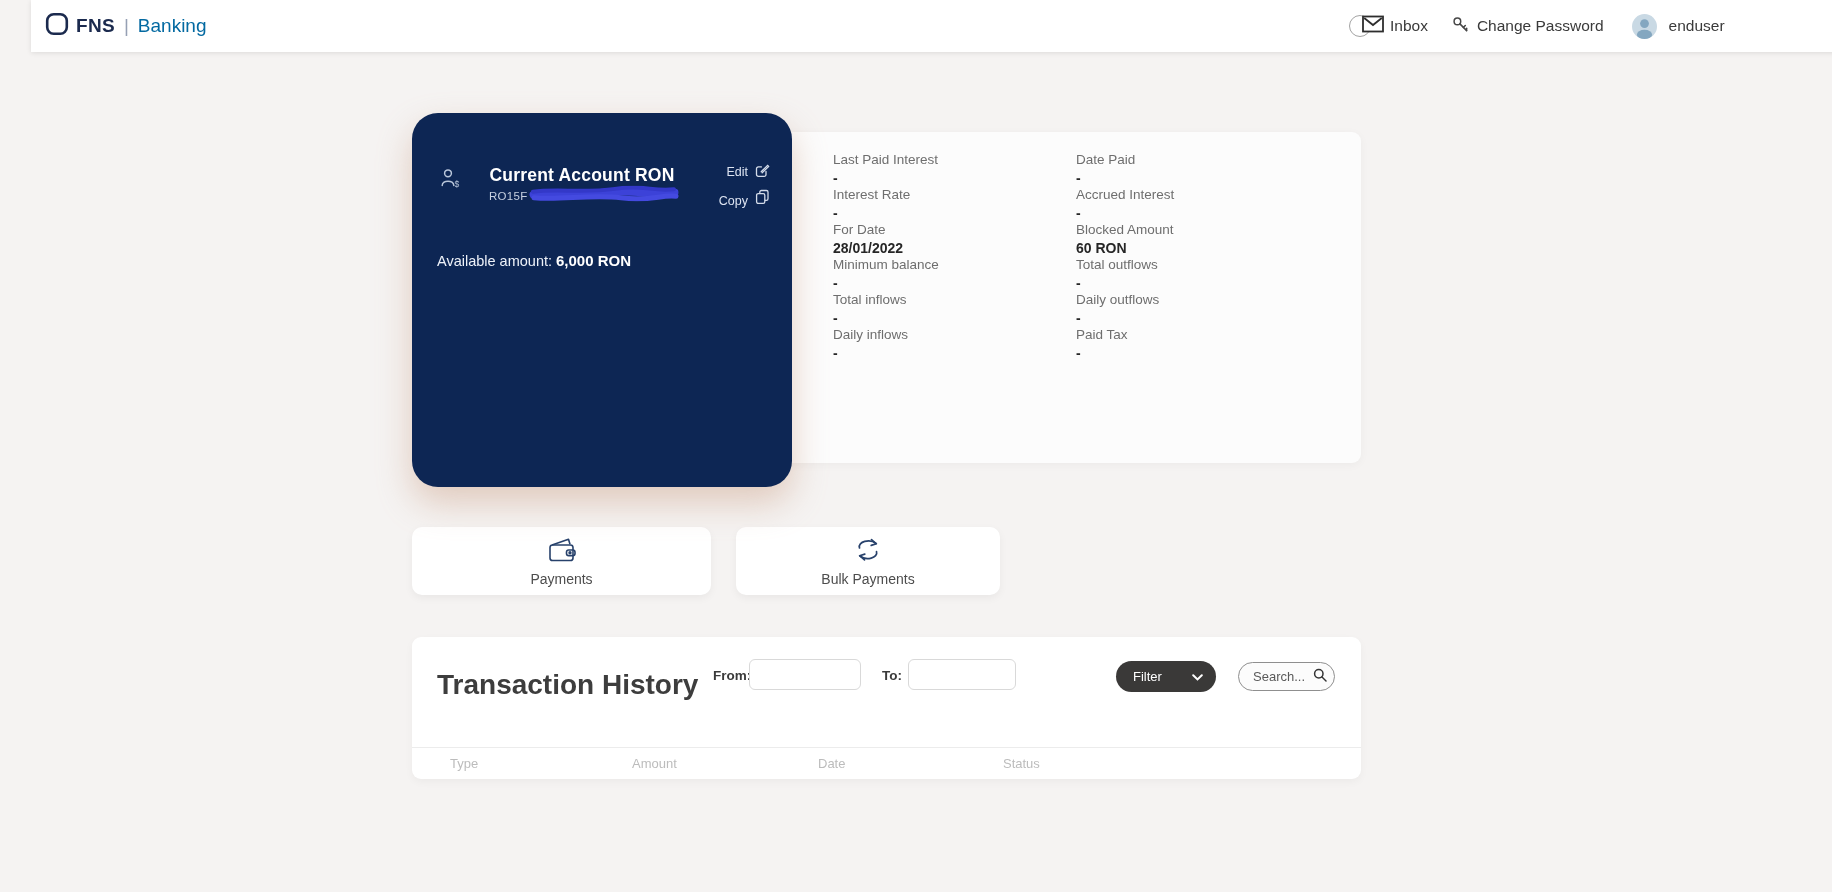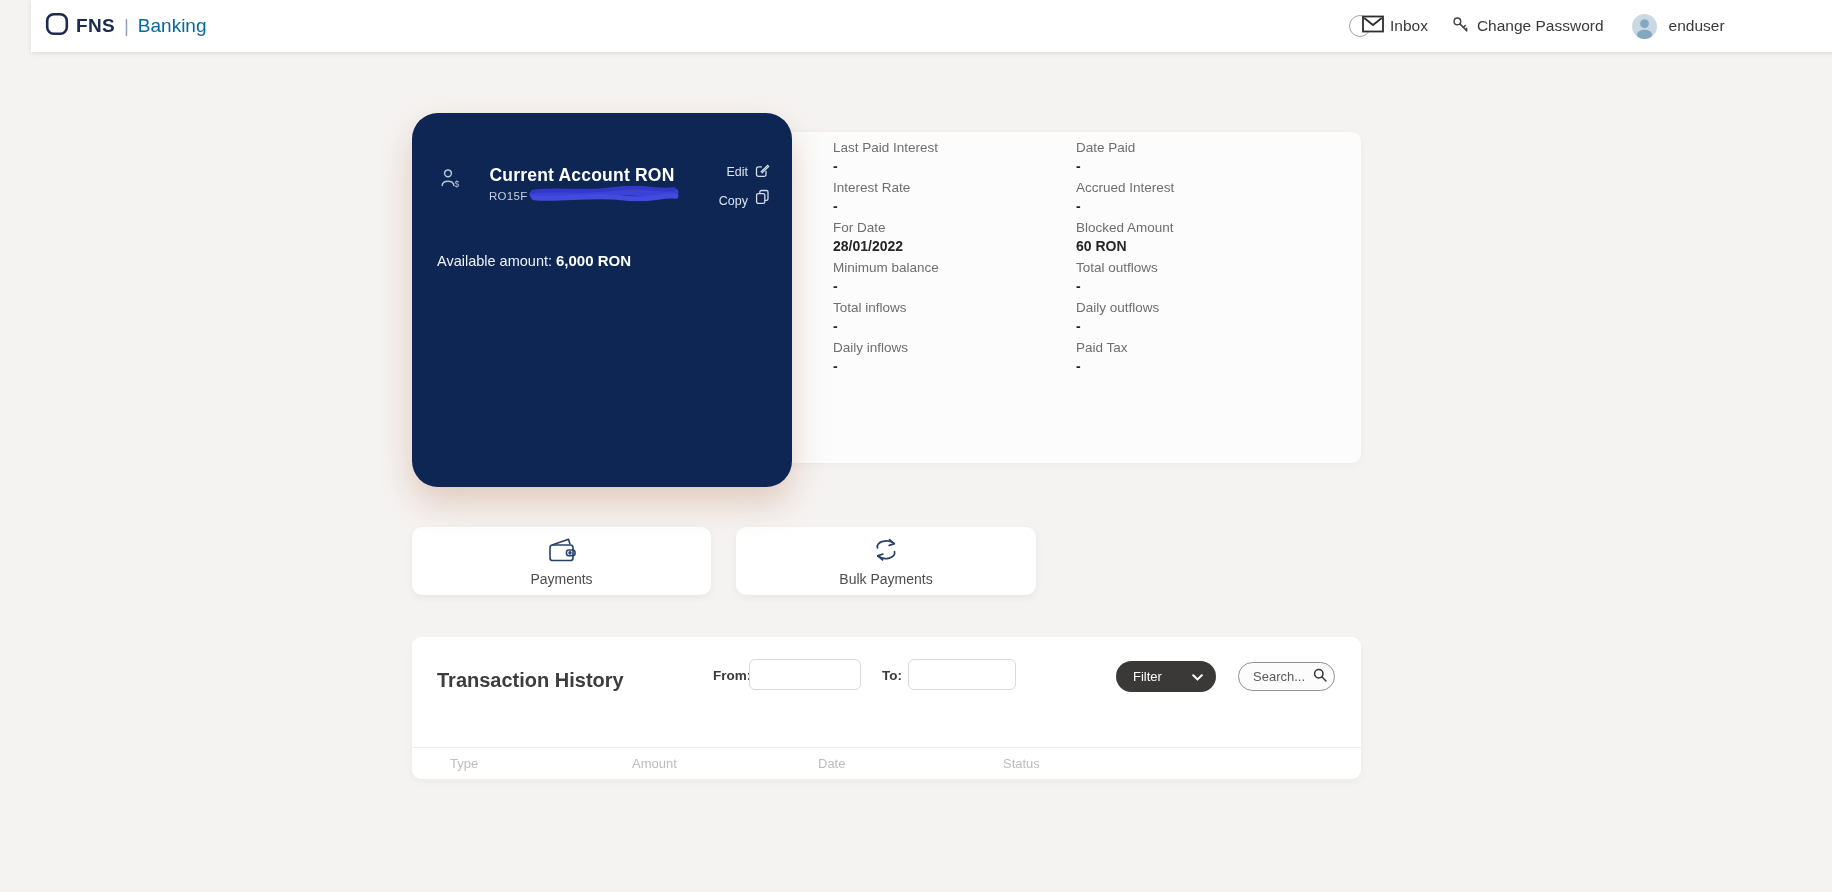--- a/index.html
+++ b/index.html
@@ -36,38 +36,38 @@
               font-size:17.5px; font-weight:700; color:#ffffff; letter-spacing:.2px;}
   .iban-row{position:absolute; left:77px; top:74px; display:flex; align-items:center; height:18px;}
   .iban-prefix{font-size:11.5px; color:#c6d0e0; letter-spacing:.3px;}
   .scribble{margin-left:1px; transform:rotate(-.6deg);}
   .card-action{position:absolute; right:22px; display:flex; align-items:center; gap:7px; cursor:pointer;
                font-size:12.5px; color:#dde4f2;}
   .edit-btn{top:50px;} .copy-btn{top:76px;align-items:flex-end;}
   .available{position:absolute; left:25px; top:139px; font-size:14.5px; color:#eef2f9;}
   .available b{font-size:15px; color:#ffffff; margin-left:4px;}
 
-  .details-grid{position:absolute; left:833px; top:140px; display:grid; z-index:4;
-                grid-template-columns:243px 300px; row-gap:5px;}
+  .details-grid{position:absolute; left:833px; top:152px; display:grid; z-index:4;
+                grid-template-columns:243px 300px; }
   .dcell{height:35px;}
   .dlabel{font-size:13.5px; color:#6e6e6e; line-height:16px;}
   .dvalue{font-size:14px; font-weight:700; color:#262626; line-height:17px; margin-top:2px;}
 
   
   .action-card{position:absolute; top:527px; height:68px; background:#ffffff; border-radius:10px;
                box-shadow:0 3px 9px rgba(0,0,0,.05); display:flex; flex-direction:column;
                align-items:center; justify-content:center; gap:3px; cursor:pointer;}
   .action-payments{left:412px; width:299px;}
-  .action-bulk{left:736px; width:300px;}
+  .action-bulk{left:736px; width:264px;}
   .action-label{font-size:14px; color:#4d4d4d;}
 
   
   .tx-card{position:absolute; left:412px; top:637px; width:949px; height:142px; background:#ffffff;
            border-radius:9px; box-shadow:0 3px 9px rgba(0,0,0,.04);}
-  .tx-title{position:absolute; left:25px; top:32px; font-size:20px; font-weight:700; color:#3d3d3d;}
+  .tx-title{position:absolute; left:25px; top:32px; font-size:28px; font-weight:700; color:#3d3d3d;}
   .range-label{position:absolute; top:31px; font-size:13.5px; font-weight:700; color:#3a3a3a;}
   .from-label{left:301px;} .to-label{left:470px;}
   .date-input{position:absolute; top:22px; height:31px; border:1px solid #d9d9d9; border-radius:6px;
               background:#fff; font-size:13px; color:#333; padding:0 8px; box-sizing:border-box; outline:none;}
   .from-input{left:337px; width:112px;} .to-input{left:496px; width:108px;}
   .filter-btn{position:absolute; left:704px; top:24px; width:100px; height:31px; border-radius:16px;
               background:#3a3938; color:#fff; display:flex; align-items:center; justify-content:space-between;
               padding:0 13px 0 17px; box-sizing:border-box; font-size:13px; cursor:pointer; border:none;}
   .search-box{position:absolute; left:826px; top:25px; width:97px; height:29px; border:1px solid #8f8f8f;
               border-radius:15px; background:#fcfcfc; display:flex; align-items:center;

